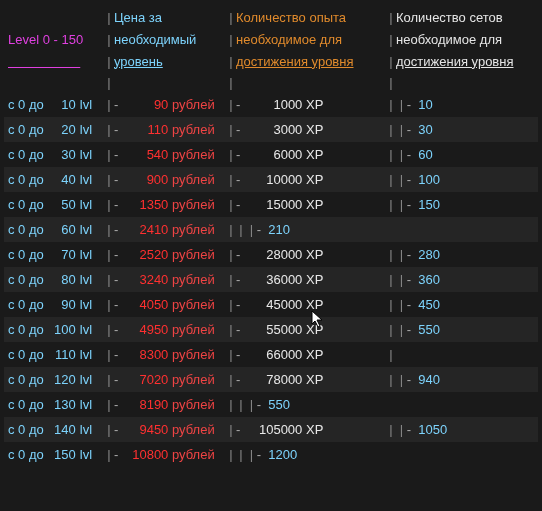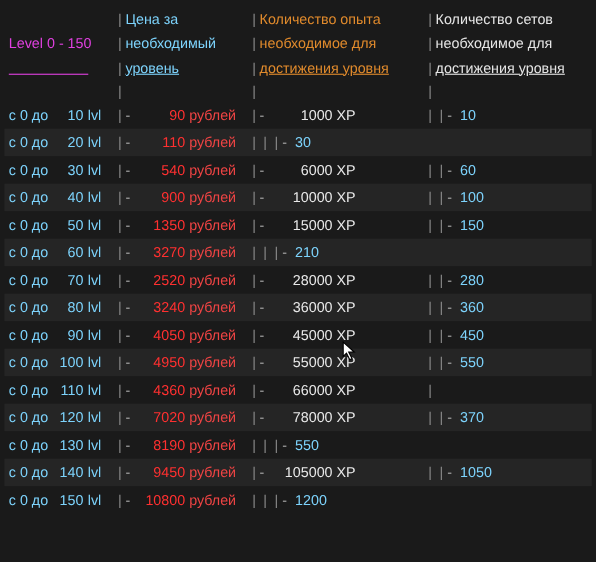--- a/index.html
+++ b/index.html
@@ -125,20 +125,21 @@
       </div>
       <div class="row row-alt">
         <span class="col-level white"><span class="lvl-cell">
             <span>с 0 до</span>
             <span class="num-right" style="width:28px;text-align:right;">20</span>
             <span>lvl</span>
           </span></span>
         <span class="sep">|</span>
         <span class="col1"><span class="dash">-</span><span class="num-red num-right w60">110</span> <span class="rub">рублей</span></span>
         <span class="sep">|</span>
+        <span class="col2"><span class="dash">-</span><span class="xp num-right w50">3000</span> <span class="xp">XP</span></span>
         <span class="sep">|</span>
         <span class="col3">&nbsp;<span class="sep" style="width:auto;">|</span>&nbsp;<span class="grey">-</span>&nbsp;&nbsp;<span class="white">30</span></span>
       </div>
       <div class="row">
         <span class="col-level white"><span class="lvl-cell">
             <span>с 0 до</span>
             <span class="num-right" style="width:28px;">30</span>
             <span>lvl</span>
           </span></span>
         <span class="sep">|</span>
@@ -174,21 +175,21 @@
         <span class="sep">|</span>
         <span class="col3">&nbsp;<span class="sep" style="width:auto;">|</span>&nbsp;<span class="grey">-</span>&nbsp;&nbsp;<span class="white">150</span></span>
       </div>
       <div class="row row-alt">
         <span class="col-level white"><span class="lvl-cell">
             <span>с 0 до</span>
             <span class="num-right" style="width:28px;">60</span>
             <span>lvl</span>
           </span></span>
         <span class="sep">|</span>
-        <span class="col1"><span class="dash">-</span><span class="num-red num-right w60">3270</span> <span class="rub">рублей</span></span>
+        <span class="col1"><span class="dash">-</span><span class="num-red num-right w60">2410</span> <span class="rub">рублей</span></span>
         <span class="sep">|</span>
         <span class="sep">|</span>
         <span class="col3">&nbsp;<span class="sep" style="width:auto;">|</span>&nbsp;<span class="grey">-</span>&nbsp;&nbsp;<span class="white">210</span></span>
       </div>
       <div class="row">
         <span class="col-level white"><span class="lvl-cell">
             <span>с 0 до</span>
             <span class="num-right" style="width:28px;">70</span>
             <span>lvl</span>
           </span></span>
@@ -238,37 +239,37 @@
         <span class="sep">|</span>
         <span class="col3">&nbsp;<span class="sep" style="width:auto;">|</span>&nbsp;<span class="grey">-</span>&nbsp;&nbsp;<span class="white">550</span></span>
       </div>
       <div class="row">
         <span class="col-level white"><span class="lvl-cell">
             <span>с 0 до</span>
             <span class="num-right" style="width:28px;">110</span>
             <span>lvl</span>
           </span></span>
         <span class="sep">|</span>
-        <span class="col1"><span class="dash">-</span><span class="num-red num-right w60">4360</span> <span class="rub">рублей</span></span>
+        <span class="col1"><span class="dash">-</span><span class="num-red num-right w60">8300</span> <span class="rub">рублей</span></span>
         <span class="sep">|</span>
         <span class="col2"><span class="dash">-</span><span class="xp num-right w50">66000</span> <span class="xp">XP</span></span>
         <span class="sep">|</span>
       </div>
       <div class="row row-alt">
         <span class="col-level white"><span class="lvl-cell">
             <span>с 0 до</span>
             <span class="num-right" style="width:28px;">120</span>
             <span>lvl</span>
           </span></span>
         <span class="sep">|</span>
         <span class="col1"><span class="dash">-</span><span class="num-red num-right w60">7020</span> <span class="rub">рублей</span></span>
         <span class="sep">|</span>
         <span class="col2"><span class="dash">-</span><span class="xp num-right w50">78000</span> <span class="xp">XP</span></span>
         <span class="sep">|</span>
-        <span class="col3">&nbsp;<span class="sep" style="width:auto;">|</span>&nbsp;<span class="grey">-</span>&nbsp;&nbsp;<span class="white">370</span></span>
+        <span class="col3">&nbsp;<span class="sep" style="width:auto;">|</span>&nbsp;<span class="grey">-</span>&nbsp;&nbsp;<span class="white">940</span></span>
       </div>
       <div class="row">
         <span class="col-level white"><span class="lvl-cell">
             <span>с 0 до</span>
             <span class="num-right" style="width:28px;">130</span>
             <span>lvl</span>
           </span></span>
         <span class="sep">|</span>
         <span class="col1"><span class="dash">-</span><span class="num-red num-right w60">8190</span> <span class="rub">рублей</span></span>
         <span class="sep">|</span>

